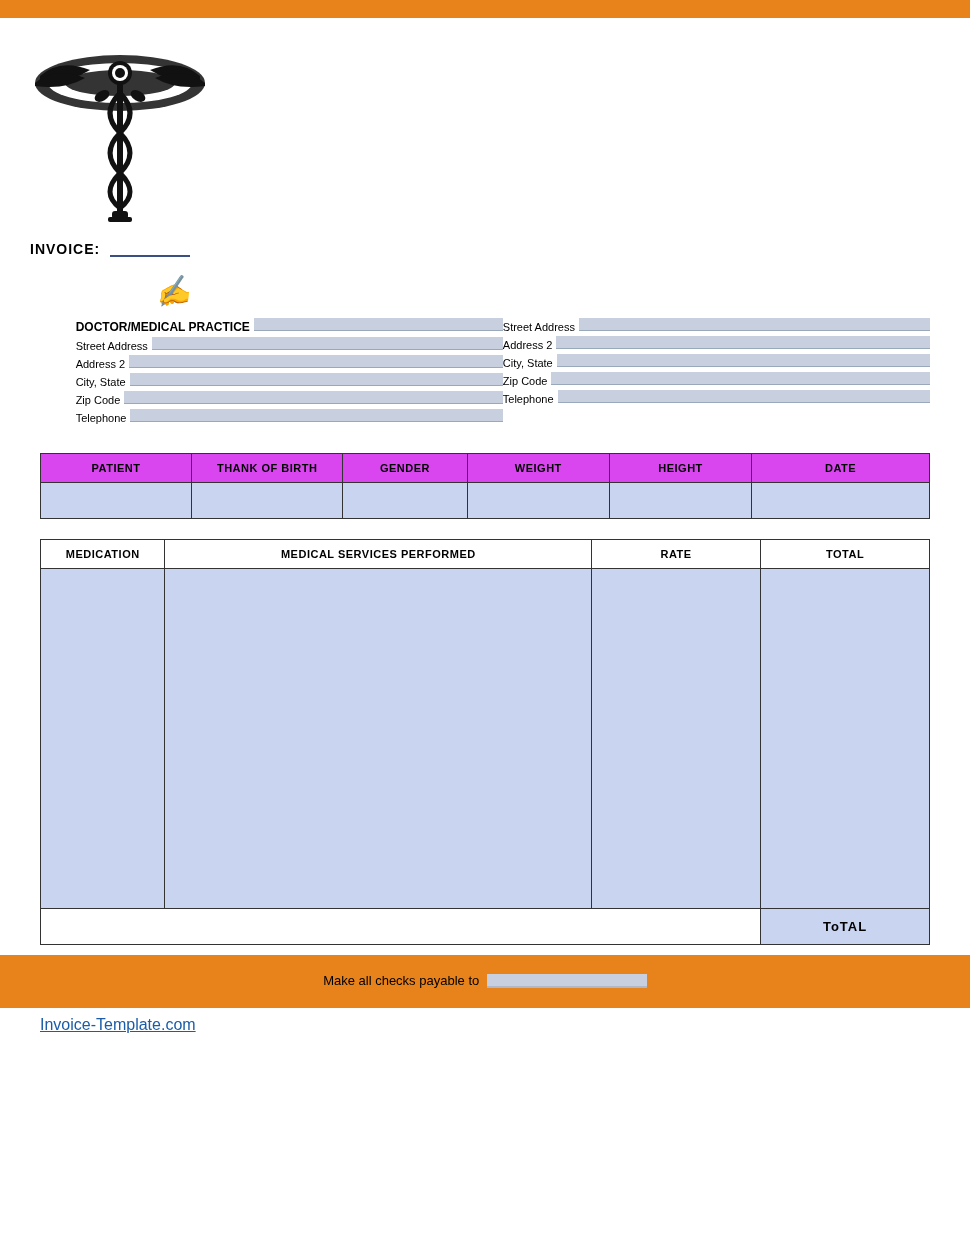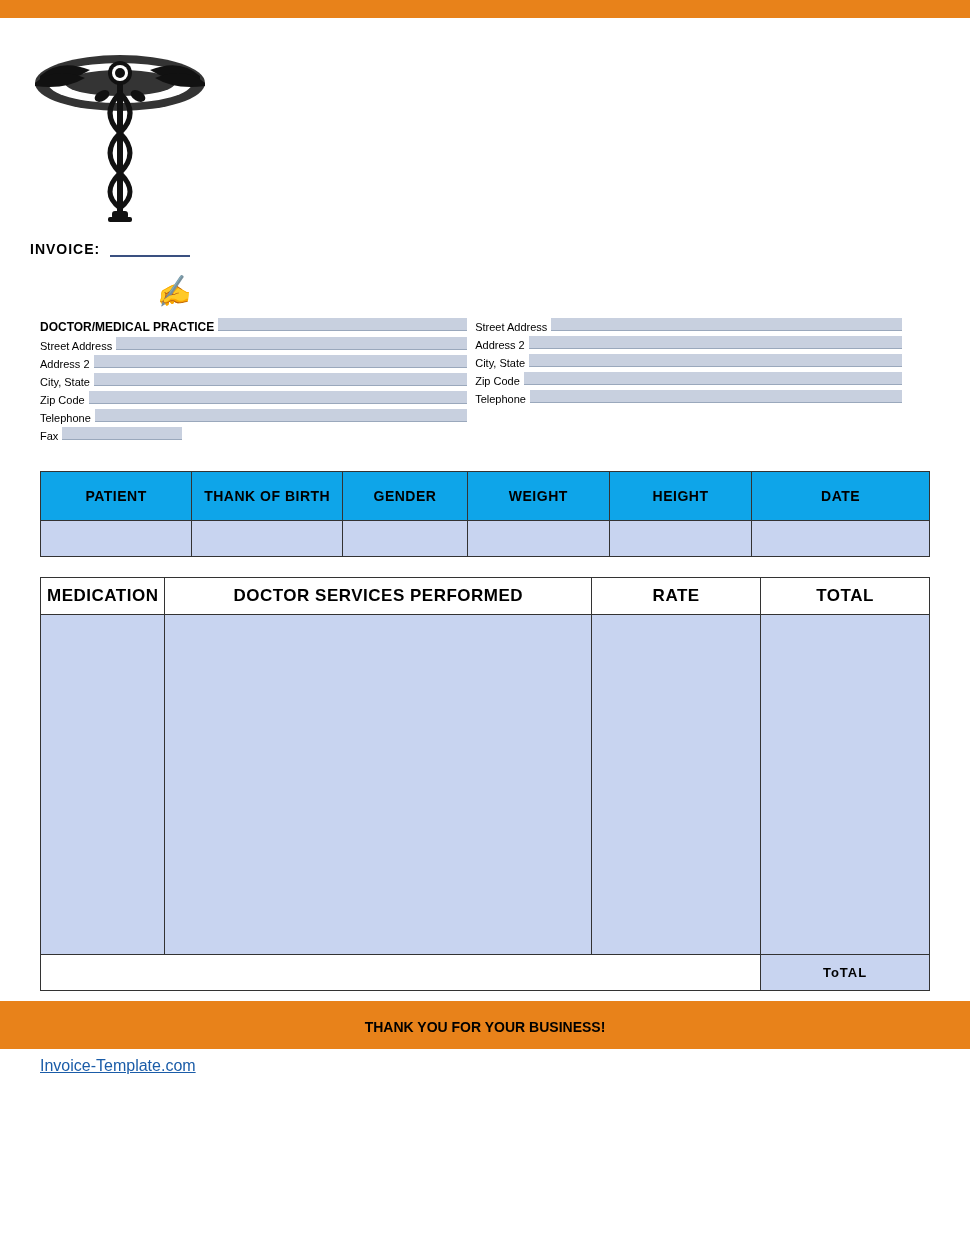--- a/index.html
+++ b/index.html
@@ -72,24 +72,23 @@
     }
     .signature-icon {
       color: #c0581a;
       font-size: 28px;
       font-style: italic;
       transform: rotate(-10deg);
       display: inline-block;
     }
     .address-section {
       display: flex;
-      justify-content: flex-start;
+      justify-content: flex-end;
       padding: 10px 40px 16px 40px;
       margin-top: 0;
-      gap: 8px;
     }
     .address-block {
       width: 48%;
     }
     .address-row {
       display: flex;
       align-items: baseline;
       margin-bottom: 3px;
       font-size: 11px;
     }
@@ -117,26 +116,26 @@
     .patient-table-section {
       padding: 10px 40px;
     }
     .patient-table {
       width: 100%;
       border-collapse: collapse;
       border: 1.5px solid #333;
     }
     .patient-table th {
       border: 1.5px solid #333;
-      padding: 16px 6px;
+      padding: 8px 6px;
       text-align: center;
       font-weight: bold;
-      font-size: 14px;
+      font-size: 11px;
       letter-spacing: 0.5px;
-      background: #0ea5e9;
+      background: #d946ef;
     }
     .patient-table td {
       border: 1.5px solid #333;
       padding: 0;
       height: 36px;
       background: #c8d4f0;
     }
     
     .services-table-section {
       padding: 10px 40px;
@@ -144,21 +143,21 @@
     .services-table {
       width: 100%;
       border-collapse: collapse;
       border: 1.5px solid #333;
     }
     .services-table th {
       border: 1.5px solid #333;
       padding: 8px 6px;
       text-align: center;
       font-weight: bold;
-      font-size: 17px;
+      font-size: 11px;
       letter-spacing: 0.5px;
       background: #fff;
     }
     .services-table td {
       border: 1.5px solid #333;
       background: #c8d4f0;
     }
     .services-table td.white-bg {
       background: #fff;
     }
@@ -266,24 +265,20 @@
       <span class="field-line"></span>
     </div>
     <div class="address-row">
       <span class="address-label">Zip Code</span>
       <span class="field-line"></span>
     </div>
     <div class="address-row">
       <span class="address-label">Telephone</span>
       <span class="field-line"></span>
     </div>
-    <div class="address-row">
-      <span class="address-label">Fax</span>
-      <span class="field-line" style="min-width:90px;max-width:120px;"></span>
-    </div>
   </div>
 
   <div class="address-block">
     <div class="address-row">
       <span class="address-label">Street Address</span>
       <span class="field-line"></span>
     </div>
     <div class="address-row">
       <span class="address-label">Address 2</span>
       <span class="field-line"></span>
@@ -326,21 +321,21 @@
       </tr>
     </tbody>
   </table>
 </div>
 
 <div class="services-table-section">
   <table class="services-table">
     <thead>
       <tr>
         <th class="col-medication">MEDICATION</th>
-        <th class="col-services">DOCTOR SERVICES PERFORMED</th>
+        <th class="col-services">MEDICAL SERVICES PERFORMED</th>
         <th class="col-rate">RATE</th>
         <th class="col-total">TOTAL</th>
       </tr>
     </thead>
     <tbody>
       <tr class="main-body">
         <td class="col-medication"></td>
         <td class="col-services"></td>
         <td class="col-rate"></td>
         <td class="col-total"></td>
@@ -349,18 +344,21 @@
         <td colspan="3" class="white-bg total-label-cell"></td>
         <td class="col-total">
           <div class="total-text">ToTAL</div>
         </td>
       </tr>
     </tbody>
   </table>
 </div>
 
 <div class="orange-bar-bottom">
-  <div class="thank-you">THANK YOU FOR YOUR BUSINESS!</div>
+  <div class="checks-text">
+    <span>Make all checks payable to</span>
+    <span class="checks-underline"></span>
+  </div>
 </div>
 
 <div class="footer-link">
   <span>Invoice-Template.com</span>
 </div>
 
 </body></html>

